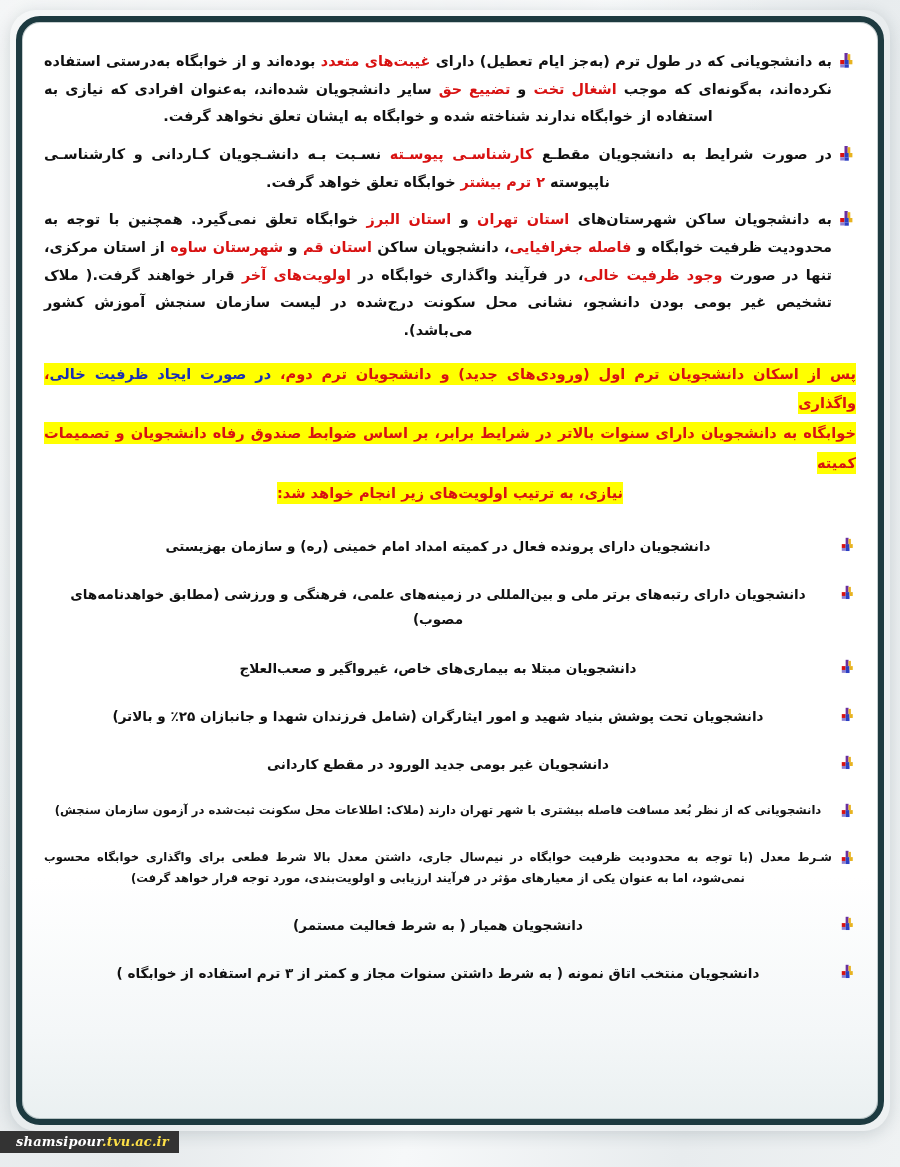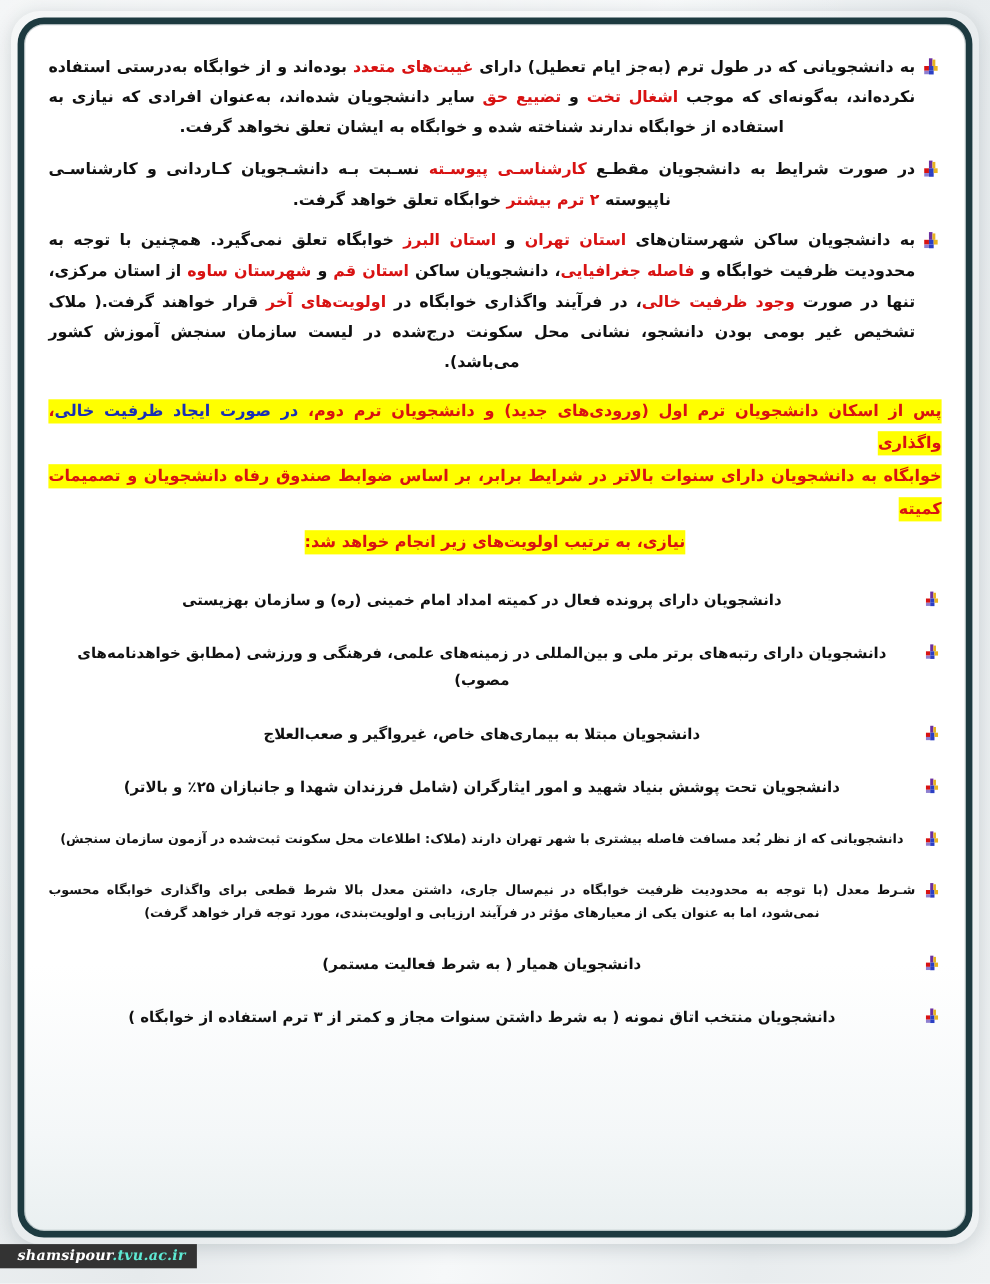--- a/index.html
+++ b/index.html
@@ -139,21 +139,21 @@
     color: #ffffff;
     font-family: "DejaVu Serif", "Liberation Serif", serif;
     font-style: italic;
     font-weight: bold;
     font-size: 13px;
     padding: 3px 10px 4px 16px;
     letter-spacing: .2px;
     direction: ltr;
     z-index: 20;
   }
-  .watermark .dom { color: #5eead4; text-align: center; }
+  .watermark .dom { color: #fde047; text-align: center; }
 
   .soft-shadow {
     position: absolute;
     left: 10px; right: 10px; top: 10px; bottom: 36px;
     border-radius: 26px;
     box-shadow: 0 3px 16px rgba(40,60,70,.18);
     pointer-events: none;
   }
 </style>
 </head>
@@ -273,20 +273,34 @@
               <rect x="4.2" y="9" width="4.3" height="4.3" fill="#d81212"></rect>
               <rect x="8.5" y="9" width="4.3" height="4.3" fill="#2b3fc4"></rect>
               <rect x="12.8" y="9" width="3.6" height="4.3" fill="#e8b31f"></rect>
               <rect x="4.2" y="13.3" width="4.3" height="3.2" fill="#8e7fd0"></rect>
               <rect x="8.5" y="13.3" width="4.3" height="3.4" fill="#2b3fc4"></rect>
             </svg>
           </div>
           <div class="li-text">دانشجویان تحت پوشش بنیاد شهید و امور ایثارگران (شامل فرزندان شهدا و جانبازان ۲۵٪ و بالاتر)</div>
         </div>
 
+        <div class="li-row">
+          <div class="li-bullet">
+            <svg width="18" height="18" viewBox="0 0 20 20" aria-hidden="true">
+              <rect x="8.5" y="2" width="3.2" height="7" fill="#6b2fa0"></rect>
+              <rect x="11.7" y="3.2" width="2.6" height="5.8" fill="#e8b31f"></rect>
+              <rect x="4.2" y="9" width="4.3" height="4.3" fill="#d81212"></rect>
+              <rect x="8.5" y="9" width="4.3" height="4.3" fill="#2b3fc4"></rect>
+              <rect x="12.8" y="9" width="3.6" height="4.3" fill="#e8b31f"></rect>
+              <rect x="4.2" y="13.3" width="4.3" height="3.2" fill="#8e7fd0"></rect>
+              <rect x="8.5" y="13.3" width="4.3" height="3.4" fill="#2b3fc4"></rect>
+            </svg>
+          </div>
+          <div class="li-text">دانشجویان غیر بومی جدید الورود در مقطع کاردانی</div>
+        </div>
 
         <div class="li-row">
           <div class="li-bullet">
             <svg width="18" height="18" viewBox="0 0 20 20" aria-hidden="true">
               <rect x="8.5" y="2" width="3.2" height="7" fill="#6b2fa0"></rect>
               <rect x="11.7" y="3.2" width="2.6" height="5.8" fill="#e8b31f"></rect>
               <rect x="4.2" y="9" width="4.3" height="4.3" fill="#d81212"></rect>
               <rect x="8.5" y="9" width="4.3" height="4.3" fill="#2b3fc4"></rect>
               <rect x="12.8" y="9" width="3.6" height="4.3" fill="#e8b31f"></rect>
               <rect x="4.2" y="13.3" width="4.3" height="3.2" fill="#8e7fd0"></rect>

